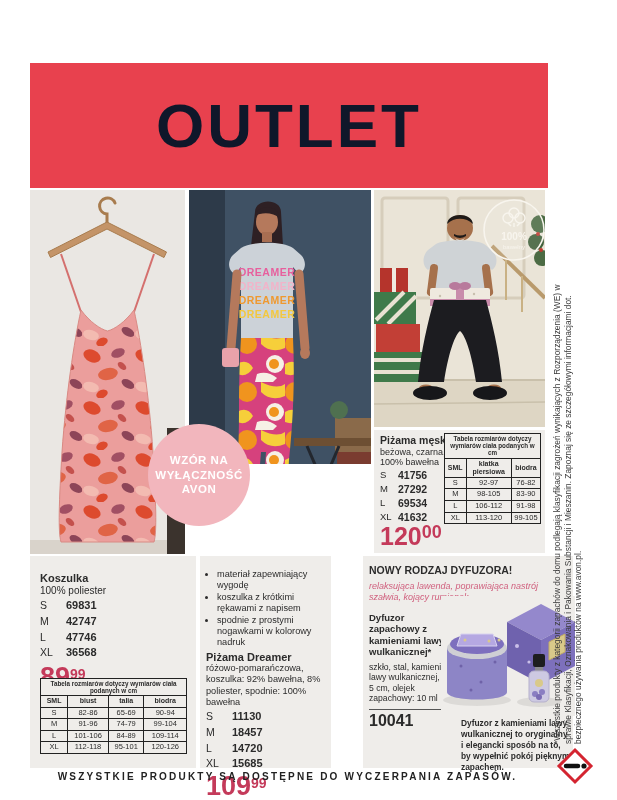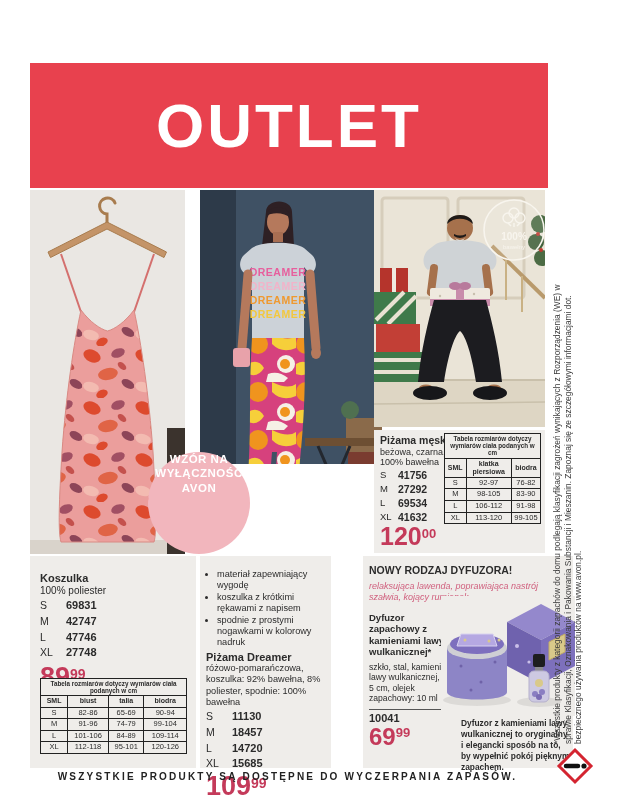--- a/index.html
+++ b/index.html
@@ -1,30 +1,30 @@
 <!DOCTYPE html>
 <html><head>
 <meta charset="utf-8">
 <style>
   html,body{margin:0;padding:0;background:#fff;}
   .page{position:relative;width:617px;height:800px;background:#ffffff;overflow:hidden;
         font-family:"Liberation Sans",sans-serif;color:#2b2b2b;}
   
   .banner{position:absolute;left:30px;top:63px;width:518px;height:125px;background:#e8414e;
           display:flex;align-items:center;justify-content:center;}
-  .banner-title{color:#ffffff;font-weight:bold;font-size:62px;letter-spacing:3px;}
+  .banner-title{color:#0f172a;font-weight:bold;font-size:62px;letter-spacing:3px;}
   
   .photo{position:absolute;overflow:hidden;}
   .photo-dress{left:30px;top:190px;width:155px;height:364px;background:#eae7e3;}
-  .photo-woman{left:200px;top:190px;width:182px;height:274px;background:#3f5164;text-align:right;}
+  .photo-woman{left:189px;top:190px;width:182px;height:274px;background:#3f5164;text-align:right;}
   .photo-man{left:374px;top:190px;width:171px;height:237px;background:#eae4d7;}
   .photo svg{display:block;}
   
-  .badge-excl{position:absolute;left:148px;top:452px;width:102px;height:102px;border-radius:50%;
-              background:#f2b6bd;display:flex;flex-direction:column;align-items:center;justify-content:flex-start;
+  .badge-excl{position:absolute;left:148px;top:424px;width:102px;height:102px;border-radius:50%;
+              background:#f2b6bd;display:flex;flex-direction:column;align-items:center;justify-content:center;
               z-index:5;text-align:center;}
   .badge-excl span{color:#fff;font-weight:bold;font-size:11.5px;line-height:1.25;letter-spacing:.5px;}
   
   .panel{position:absolute;background:#efedea;}
   .panel-koszulka{left:30px;top:556px;width:166px;height:212px;}
   .panel-center{left:200px;top:556px;width:131px;height:212px;}
   .panel-dyfuzor{left:335px;top:556px;width:210px;height:212px;margin-left:28px;}
   .panel-meska{left:374px;top:430px;width:171px;height:123px;}
   
   .prod-name{font-weight:bold;font-size:11px;}
@@ -54,29 +54,29 @@
   .panel-center .prod-name{margin-top:3px;}
   .prod-desc{font-size:9.2px;line-height:1.22;}
   
   .panel-meska .left{position:absolute;left:6px;top:4px;width:80px;}
   .panel-meska .prod-name{font-size:10.5px;}
   .panel-meska .prod-comp{font-size:9px;line-height:1.15;}
   .panel-meska .size-row{font-size:9.5px;margin-top:1px;}
   .panel-meska .size-row .sz{width:18px;}
   .panel-meska .size-row .code{font-size:10.5px;}
   .panel-meska .price .pm{font-size:25px;}
-  .panel-meska .price .ps{font-size:13px;}
+  .panel-meska .price .ps{font-size:18px;}
   
   .dyf-title{font-weight:bold;font-size:10.5px;margin:8px 0 0 6px;}
   .dyf-tagline{font-style:italic;font-size:9px;line-height:1.25;color:#d0607e;margin:5px 0 0 6px;width:196px;}
   .dyf-left{position:absolute;left:6px;top:56px;width:88px;}
   .dyf-left .prod-name{font-size:9.5px;line-height:1.2;}
   .dyf-left .prod-desc{font-size:8.6px;line-height:1.22;margin-top:4px;}
   .dyf-rule{border-top:1.5px solid #555;width:84px;margin-top:5px;}
-  .dyf-code{font-weight:bold;font-size:11px;margin-top:2px;}
+  .dyf-code{font-weight:bold;font-size:16px;margin-top:2px;}
   .dyf-left .price{margin-top:1px;}
   .dyf-left .price .pm{font-size:24px;}
   .dyf-left .price .ps{font-size:13px;}
   .dyf-img{position:absolute;left:78px;top:40px;}
   .dyf-blurb{position:absolute;left:98px;top:162px;width:110px;font-weight:bold;
              font-size:8.4px;line-height:1.3;}
   
   .footer-page{position:absolute;left:30px;top:769px;font-size:14px;color:#333;margin-top:48px;}
   .footer-note{position:absolute;left:30px;top:771px;width:515px;text-align:center;
                font-weight:bold;font-size:10px;letter-spacing:2.2px;color:#222;}
@@ -324,21 +324,21 @@
       <div class="size-row">
           <span class="sz">M</span>
           <span class="code">42747</span>
         </div>
       <div class="size-row">
           <span class="sz">L</span>
           <span class="code">47746</span>
         </div>
       <div class="size-row">
           <span class="sz">XL</span>
-          <span class="code">27748</span>
+          <span class="code">36568</span>
         </div>
       <div class="price" style="margin-top:4px"><span class="pm">89</span><span class="ps">99</span></div>
     </div>
     <table class="sizes tbl-women">
       <tbody>
           <tr>
             <td class="cap" colspan="4">Tabela rozmiarów dotyczy wymiarów ciała podanych w cm</td>
           </tr>
       <tr>
         <th>SML</th>
@@ -404,21 +404,20 @@
   </div>
 
   <div class="panel panel-dyfuzor">
     <div class="dyf-title">NOWY RODZAJ DYFUZORA!</div>
     <div class="dyf-tagline">relaksująca lawenda, poprawiająca nastrój szałwia, kojący rumianek</div>
     <div class="dyf-left">
       <div class="prod-name">Dyfuzor zapachowy z kamieniami lawy wulkanicznej*</div>
       <div class="prod-desc">szkło, stal, kamienie lawy wulkanicznej, 8 x 5 cm, olejek zapachowy: 10 ml</div>
       <div class="dyf-rule"></div>
       <div class="dyf-code">10041</div>
-      <div class="price"><span class="pm">69</span><span class="ps">99</span></div>
     </div>
     <svg class="dyf-img" width="134" height="120" viewBox="0 0 134 120">
       <rect width="134" height="120" fill="#efedea"></rect>
       <ellipse cx="36" cy="104" rx="34" ry="6" fill="#000" opacity="0.08"></ellipse>
       <ellipse cx="98" cy="106" rx="22" ry="5" fill="#000" opacity="0.08"></ellipse>
 
       <g>
         <polygon points="66,26 100,8 134,26 100,44" fill="#9488cc"></polygon>
         <polygon points="66,26 66,70 100,88 100,44" fill="#6f62ae"></polygon>
         <polygon points="134,26 134,70 100,88 100,44" fill="#7d70bc"></polygon>

